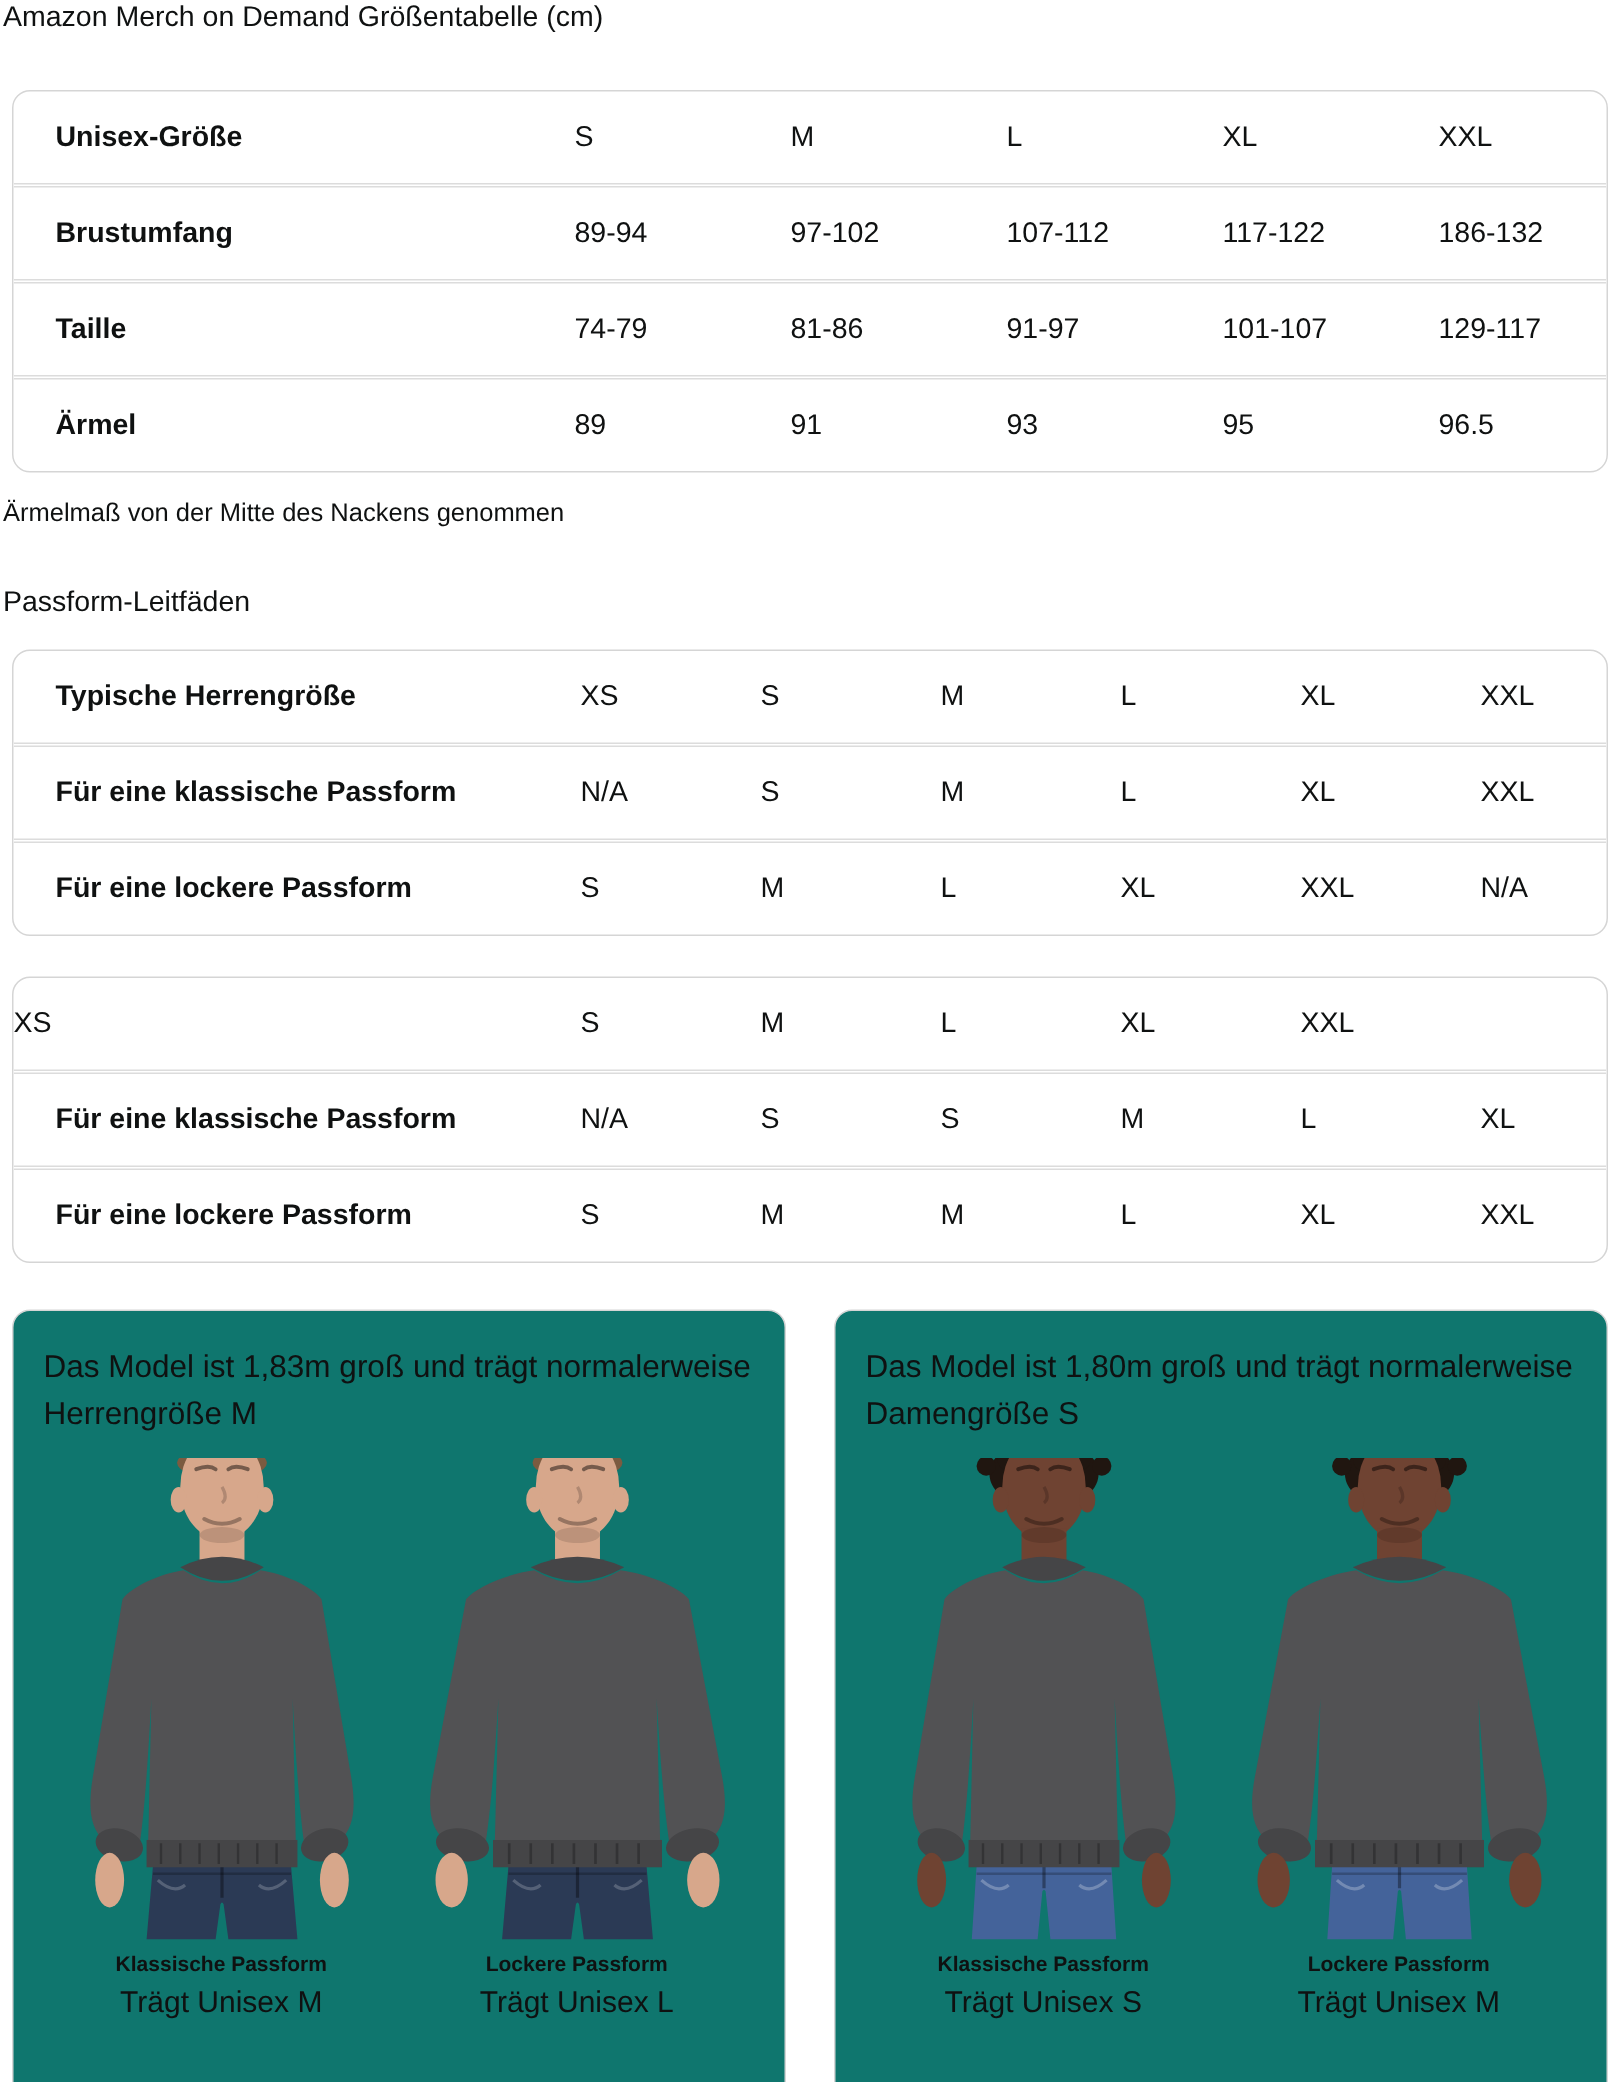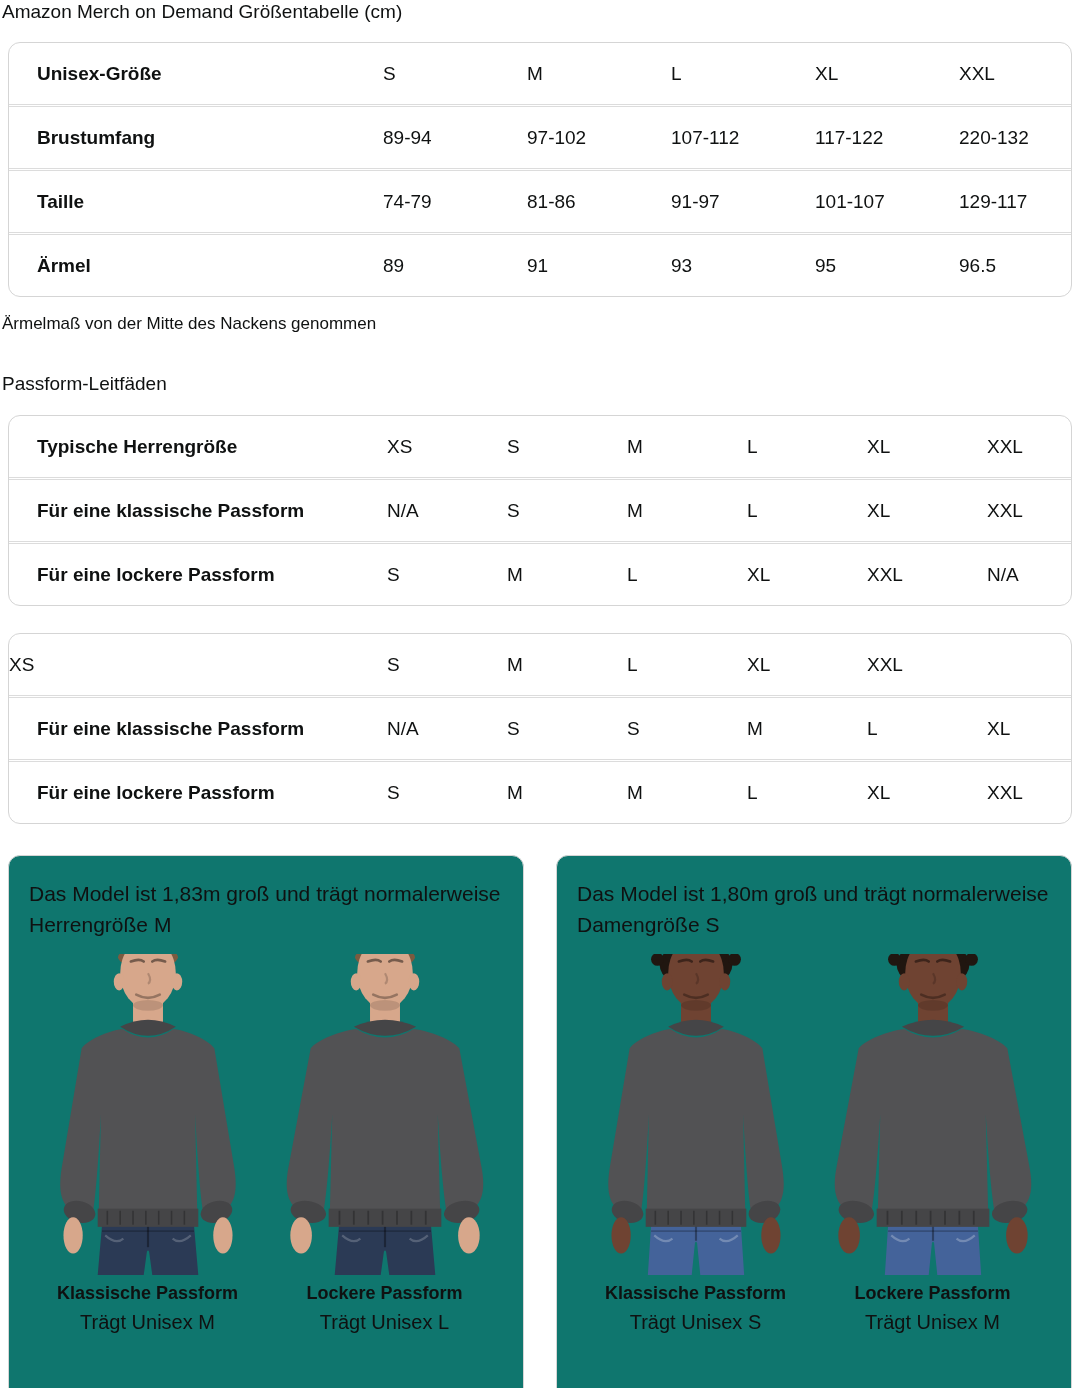--- a/index.html
+++ b/index.html
@@ -19,21 +19,21 @@
   body{
     width:1080px;height:1388px;
     font-family:"Liberation Sans","DejaVu Sans",sans-serif;
     color:var(--c-text);
     overflow:hidden;
   }
   .page{padding-top:0;}
   .page-title{font-size:19px;font-weight:400;line-height:24px;margin-left:2px;}
 
   .card-table{
-    margin:18px 8px 0 8px;
+    margin:36px 8px 0 8px;
     border:1px solid var(--c-border);
     border-radius:12px;
     overflow:hidden;
     background:#fff;
   }
   .trow{
     display:grid;
     align-items:center;
     height:61px;
     font-size:19px;
@@ -61,21 +61,21 @@
     border:1px solid var(--c-border);
     border-radius:12px;
     background:#0f766e;
     padding:22px 20px 20px 20px;
     height:625px;
   }
   .model-intro{font-size:21px;line-height:31px;}
   .figures-row{display:flex;margin-top:14px;}
   .figure-col{flex:1;display:flex;flex-direction:column;align-items:center;}
   .figure-svg{width:214px;height:321px;display:block;}
-  .fit-caption{font-weight:700;font-size:18px;margin-top:8px;text-align:center;}
+  .fit-caption{font-weight:700;font-size:14px;margin-top:8px;text-align:center;}
   .size-caption{font-size:20px;margin-top:7px;text-align:center;}
 
   
   .skin{fill:var(--c-skin-man);}
   .woman .skin{fill:var(--c-skin-woman);}
   .hair{fill:var(--c-hair-man);}
   .woman .hair{fill:var(--c-hair-woman);}
   .man .hair-woman{display:none;}
   .woman .hair-man{display:none;}
   .sweat{fill:var(--c-sweat);}
@@ -101,21 +101,21 @@
       <div class="tcell">XL</div>
       <div class="tcell">XXL</div>
     </div>
     <div class="tdivider"></div>
     <div class="trow grid-5">
       <div class="tlabel">Brustumfang</div>
       <div class="tcell">89-94</div>
       <div class="tcell">97-102</div>
       <div class="tcell">107-112</div>
       <div class="tcell">117-122</div>
-      <div class="tcell">220-132</div>
+      <div class="tcell">186-132</div>
     </div>
     <div class="tdivider"></div>
     <div class="trow grid-5">
       <div class="tlabel">Taille</div>
       <div class="tcell">74-79</div>
       <div class="tcell">81-86</div>
       <div class="tcell">91-97</div>
       <div class="tcell">101-107</div>
       <div class="tcell">129-117</div>
     </div>

